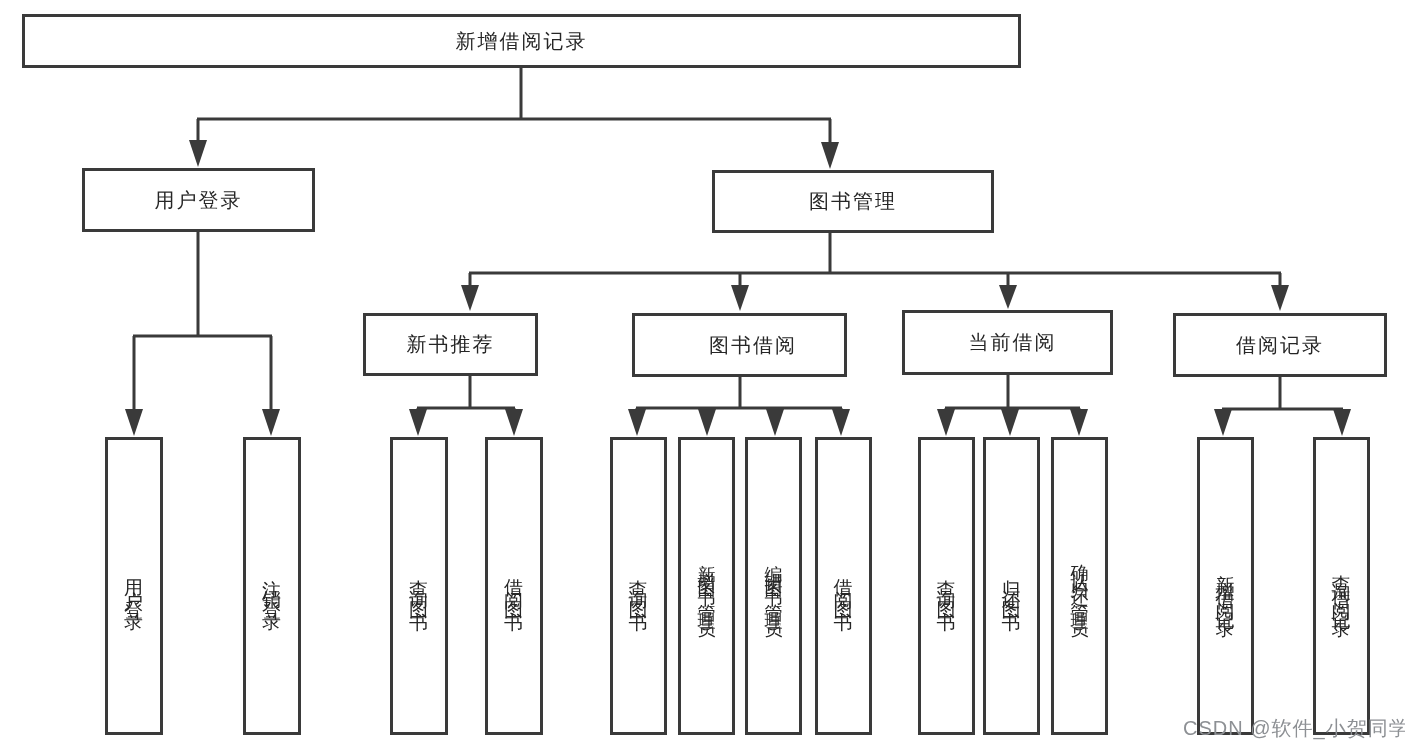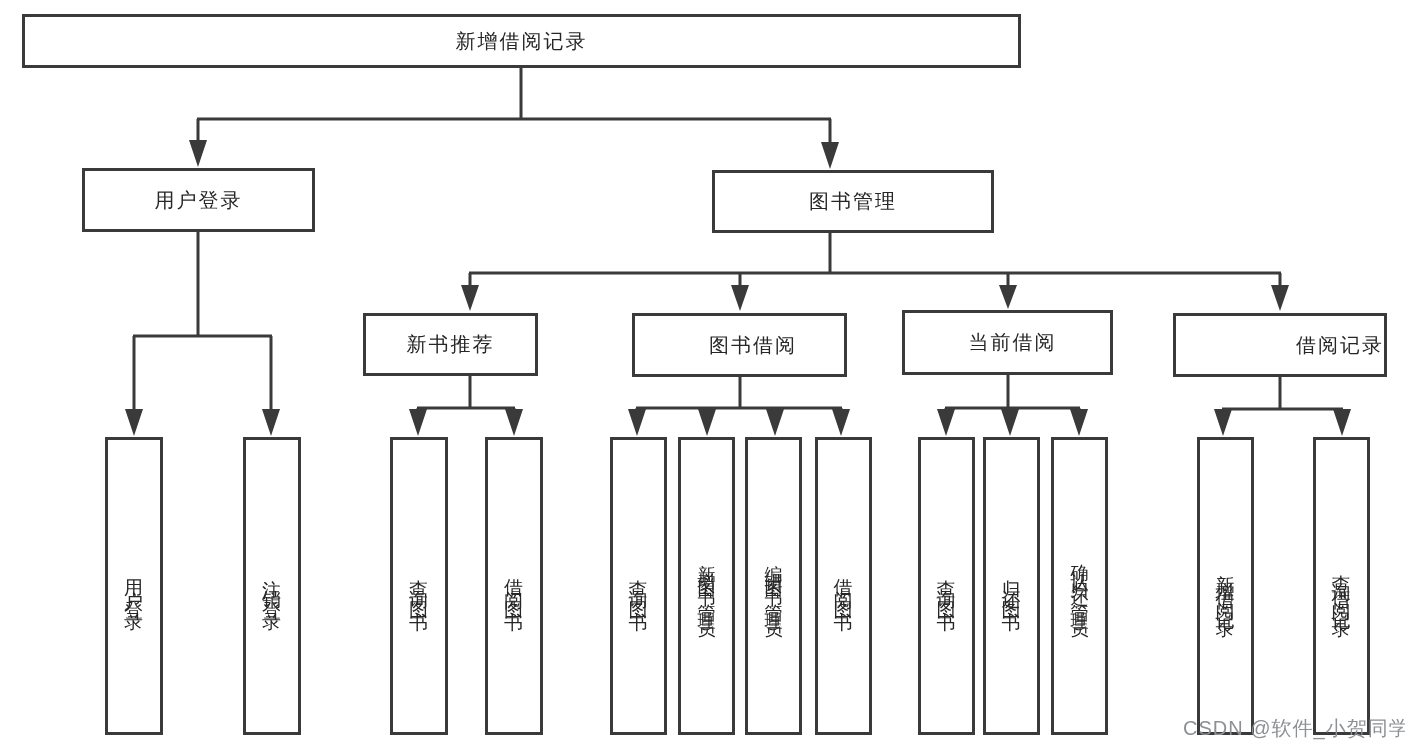--- a/index.html
+++ b/index.html
@@ -99,21 +99,21 @@
 
   <div class="node h" style="left:363px;top:313px;width:175px;height:63px;">
     <span>新书推荐</span>
   </div>
   <div class="node h" style="left:632px;top:313px;width:215px;height:64px;padding-left:27px;">
     <span>图书借阅</span>
   </div>
   <div class="node h" style="left:902px;top:310px;width:211px;height:65px;padding-left:10px;">
     <span>当前借阅</span>
   </div>
-  <div class="node h" style="left:1173px;top:313px;width:214px;height:64px;justify-content:flex-end;">
+  <div class="node h" style="left:1173px;top:313px;width:214px;height:64px;">
     <span>借阅记录</span>
   </div>
 
   <div class="node leaf" style="left:105px;top:437px;width:58px;height:298px;">
     <span class="vtxt">用户登录</span>
   </div>
   <div class="node leaf" style="left:243px;top:437px;width:58px;height:298px;">
     <span class="vtxt">注销登录</span>
   </div>
 

